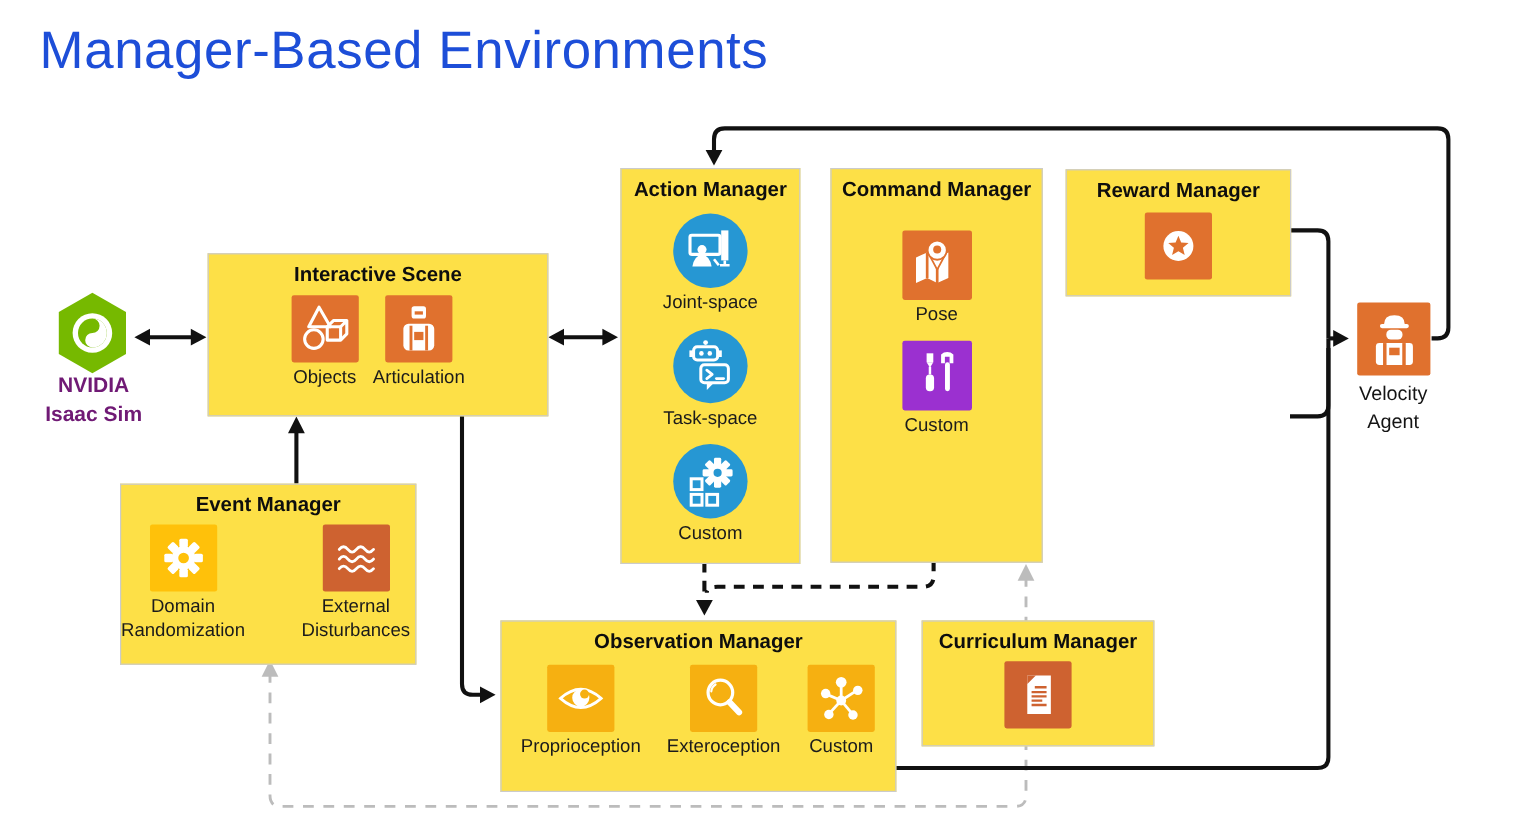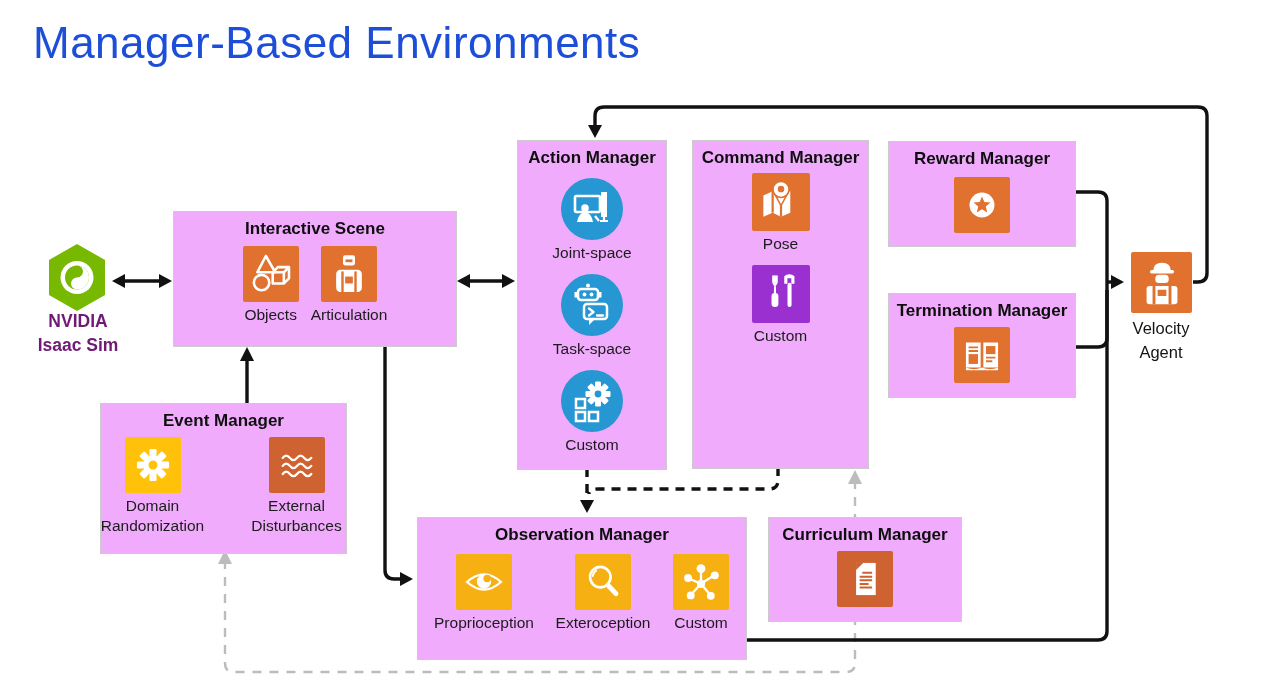--- a/index.html
+++ b/index.html
@@ -6,21 +6,21 @@
   #canvas{position:relative;width:1278px;height:682px;background:#fff;overflow:hidden;
           font-family:"Liberation Sans","DejaVu Sans",sans-serif;}
   .page-title{position:absolute;left:33px;top:18px;font-size:44px;letter-spacing:.5px;
               color:#1d4ed8;font-weight:500;}
   .wires{position:absolute;left:0;top:0;z-index:1;}
   .wires line,.wires path{stroke:#111;stroke-width:3.4px;fill:none;}
   .wires polygon{fill:#111;stroke:none;}
   .wires .dashed{stroke-dasharray:9 7;}
   .wires .gray{stroke:#bcbcbc;stroke-width:2.4px;stroke-dasharray:9 8;}
   .wires .gtri{fill:#bcbcbc;}
-  .box{position:absolute;background:#f0abfc;border:1.2px solid #cbcbcb;z-index:2;
+  .box{position:absolute;background:#fde047;border:1.2px solid #cbcbcb;z-index:2;
        display:flex;flex-direction:column;align-items:center;}
   .box-title{font-size:17px;font-weight:bold;color:#0e0e0e;margin-top:7px;white-space:nowrap;}
   .lbl{font-size:15.5px;color:#1b1b1b;text-align:center;margin-top:3px;line-height:20px;}
   .row{display:flex;flex-direction:row;align-items:flex-start;justify-content:center;}
   .col{display:flex;flex-direction:column;align-items:center;}
   .sq{width:56px;height:56px;border-radius:2px;display:flex;align-items:center;justify-content:center;}
   .circ{width:62px;height:62px;border-radius:50%;display:flex;align-items:center;justify-content:center;}
   .orange{background:#E0712E;}
   .dorange{background:#CE6230;}
   .yellow{background:#FFC10A;}
@@ -237,21 +237,21 @@
             <rect x="25" y="39" width="9" height="9" fill="none" stroke="#fff" stroke-width="2.5"></rect>
           </svg>
         </span>
         <div class="lbl">Custom</div>
       </div>
     </div>
   </div>
 
   <div class="box" style="left:692px;top:140px;width:175px;height:327px;">
     <div class="box-title">Command Manager</div>
-    <div class="col" style="gap:11px;margin-top:5px;">
+    <div class="col" style="gap:11px;margin-top:24px;">
       <div class="col">
         <span class="sq orange" style="width:58px;height:58px;">
           <svg width="52" height="52" viewBox="0 0 56 56">
             <path d="M9,21 l10,-4.5 9,4.5 10,-4.5 v23 l-10,4.5 -9,-4.5 -10,4.5 Z" fill="#fff"></path>
             <path d="M19,16.5 V39.5 M28,21 V44" stroke="#E0712E" stroke-width="2.4"></path>
             <path d="M21,19 L28,32 L35,19 Z" fill="#fff" stroke="#E0712E" stroke-width="1.6"></path>
             <circle cx="28" cy="14.5" r="8.6" fill="#fff" stroke="#E0712E" stroke-width="1.6"></circle>
             <circle cx="28" cy="14" r="3.6" fill="#E0712E"></circle>
           </svg>
         </span>
@@ -278,34 +278,20 @@
   <div class="box" style="left:888px;top:141px;width:186px;height:104px;">
     <div class="box-title">Reward Manager</div>
     <span class="sq orange" style="margin-top:8px;">
       <svg width="50" height="50" viewBox="0 0 56 56">
         <circle cx="28" cy="28" r="14" fill="#fff"></circle>
         <polygon points="28,18.5 30.6,24.7 37.5,25.2 32.2,29.7 33.9,36.5 28,32.8 22.1,36.5 23.8,29.7 18.5,25.2 25.4,24.7" fill="#E0712E"></polygon>
       </svg>
     </span>
   </div>
 
-  <div class="box" style="left:888px;top:293px;width:186px;height:103px;">
-    <div class="box-title">Termination Manager</div>
-    <span class="sq orange" style="margin-top:6px;">
-      <svg width="50" height="50" viewBox="0 0 56 56">
-        <path d="M10,14 h16.5 v28 H10 Z" fill="#fff"></path>
-        <path d="M29.5,14 H46 v28 H29.5 Z" fill="#fff"></path>
-        <path d="M10,42 q9,4 18,0 q9,4 18,0 v3 H10 Z" fill="#fff"></path>
-        <path d="M13,19.5 h10.5 M13,23.5 h10.5" stroke="#E0712E" stroke-width="2"></path>
-        <rect x="13" y="27" width="10.5" height="11" fill="#E0712E"></rect>
-        <rect x="32.5" y="18" width="10.5" height="9" fill="#E0712E"></rect>
-        <path d="M32.5,31 h10.5 M32.5,35 h7" stroke="#E0712E" stroke-width="2"></path>
-      </svg>
-    </span>
-  </div>
 
   <div class="box" style="left:417px;top:517px;width:328px;height:141px;">
     <div class="box-title">Observation Manager</div>
     <div class="row" style="gap:8px;margin-top:9px;">
       <div class="col" style="width:114px;">
         <span class="sq gold">
           <svg width="50" height="50" viewBox="0 0 56 56">
             <path d="M9,28 q19,-17 38,0 q-19,17 -38,0 Z" fill="none" stroke="#fff" stroke-width="2.6"></path>
             <circle cx="28" cy="27.5" r="8" fill="#fff"></circle>
             <circle cx="31.5" cy="24" r="4.2" fill="#F6B011"></circle>

